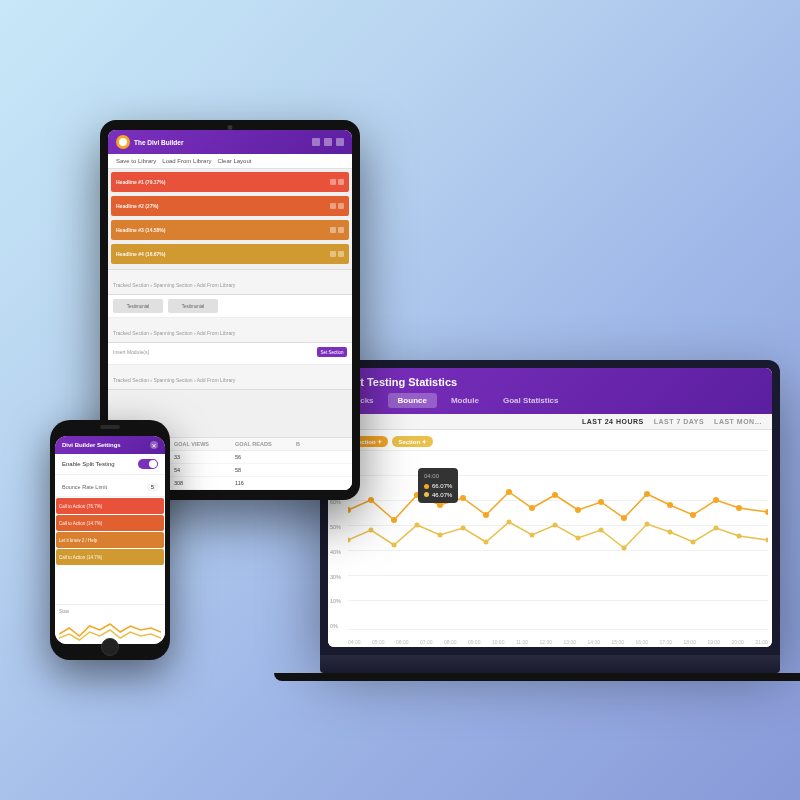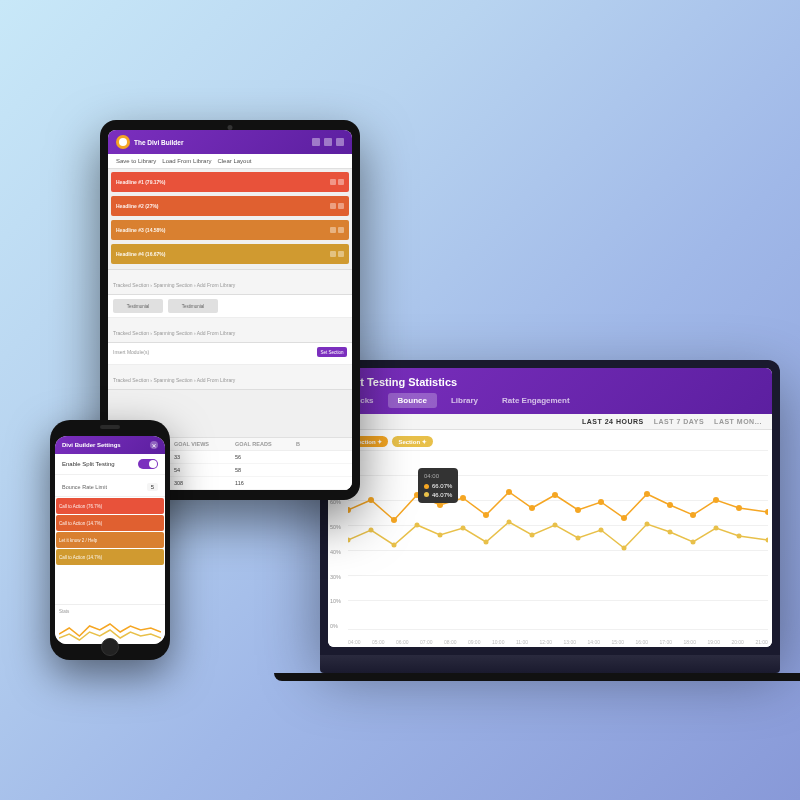--- a/index.html
+++ b/index.html
@@ -520,22 +520,22 @@
   <div class="laptop">
     <div class="laptop-screen-outer">
       <div class="laptop-screen-inner">
         <div class="laptop-content">
 
           <div class="laptop-header">
             <div class="laptop-header-title">Split Testing Statistics</div>
             <div class="laptop-tabs">
               <div class="laptop-tab">Clicks</div>
               <div class="laptop-tab active">Bounce</div>
-              <div class="laptop-tab">Library</div>
-              <div class="laptop-tab">Rate Engagement</div>
+              <div class="laptop-tab">Module</div>
+              <div class="laptop-tab">Goal Statistics</div>
             </div>
           </div>
 
           <div class="laptop-time-filters">
             <span class="time-filter active">LAST 24 HOURS</span>
             <span class="time-filter">LAST 7 DAYS</span>
             <span class="time-filter">LAST MON...</span>
           </div>
 
           <div class="laptop-chart-area">

